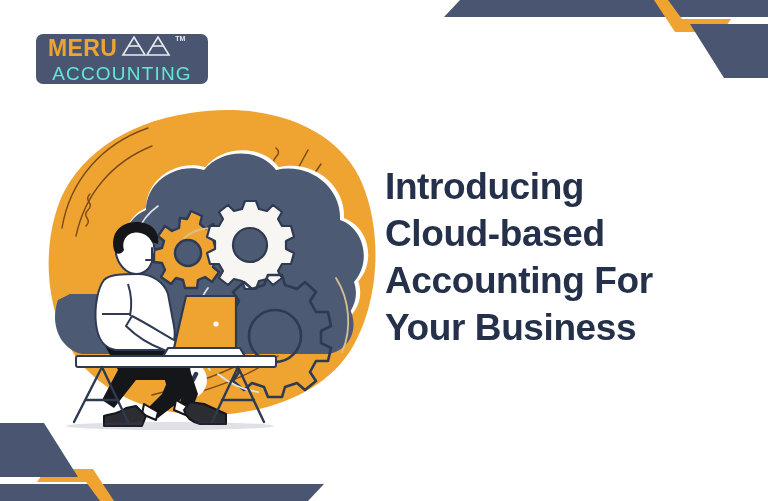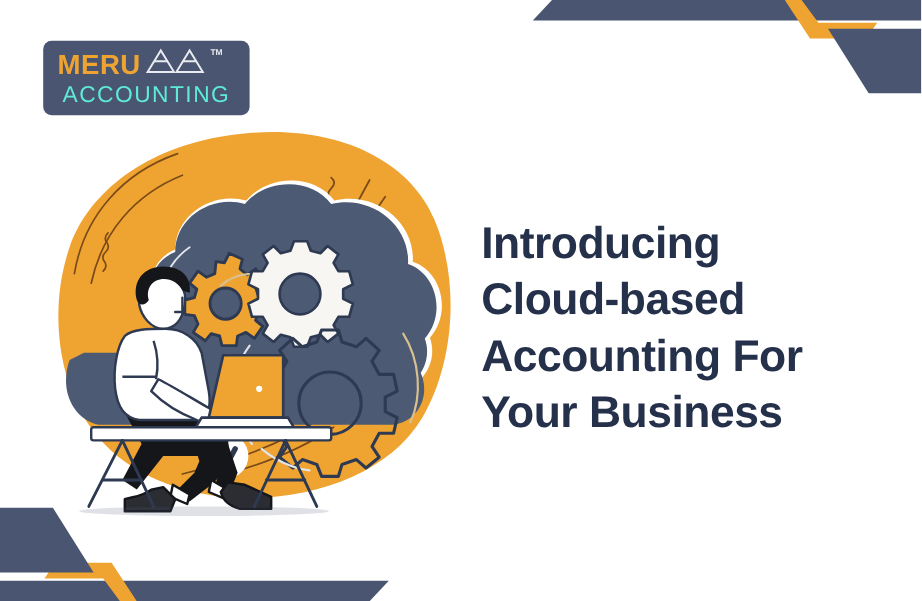--- a/index.html
+++ b/index.html
@@ -37,21 +37,21 @@
     height: 78px;
     transform: rotate(180deg);
   }
 
   
   .logo-badge {
     position: absolute;
     left: 36px;
     top: 34px;
     width: 172px;
-    height: 62px;
+    height: 50px;
     background: #4a5671;
     border-radius: 7px;
     box-sizing: border-box;
     padding: 7px 10px 6px 12px;
     display: flex;
     flex-direction: column;
     justify-content: center;
   }
   .logo-row-top {
     display: flex;
@@ -105,21 +105,21 @@
     width: 344px;
     height: 324px;
   }
 
   
   .headline {
     position: absolute;
     left: 385px;
     top: 163px;
     width: 340px;
-    margin: 16px;
+    margin: 0;
     font-family: "Liberation Sans", sans-serif;
     font-weight: bold;
     font-size: 37px;
     line-height: 47px;
     letter-spacing: -0.4px;
     color: #25304a;
     white-space: pre-line;
   }
 </style>
 </head>

